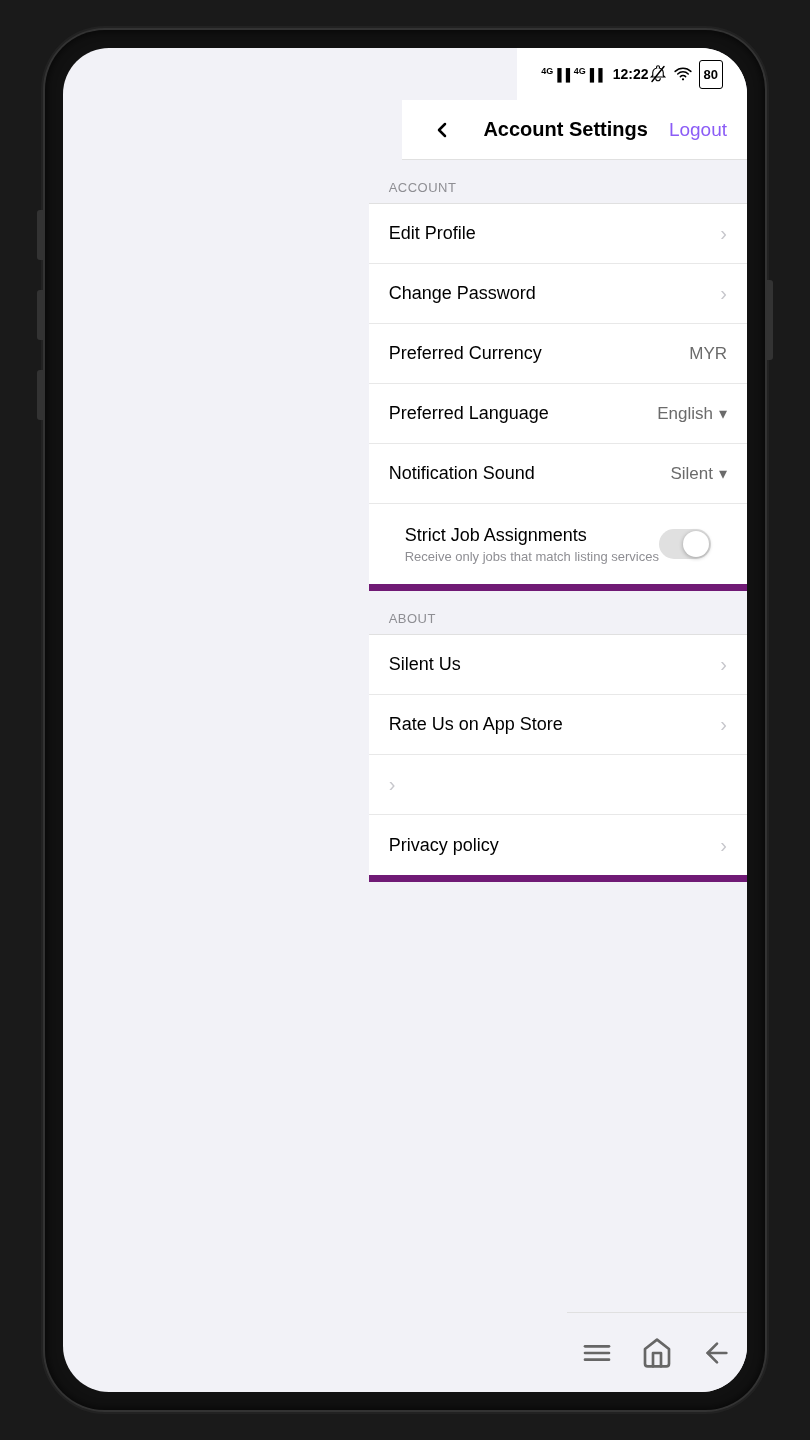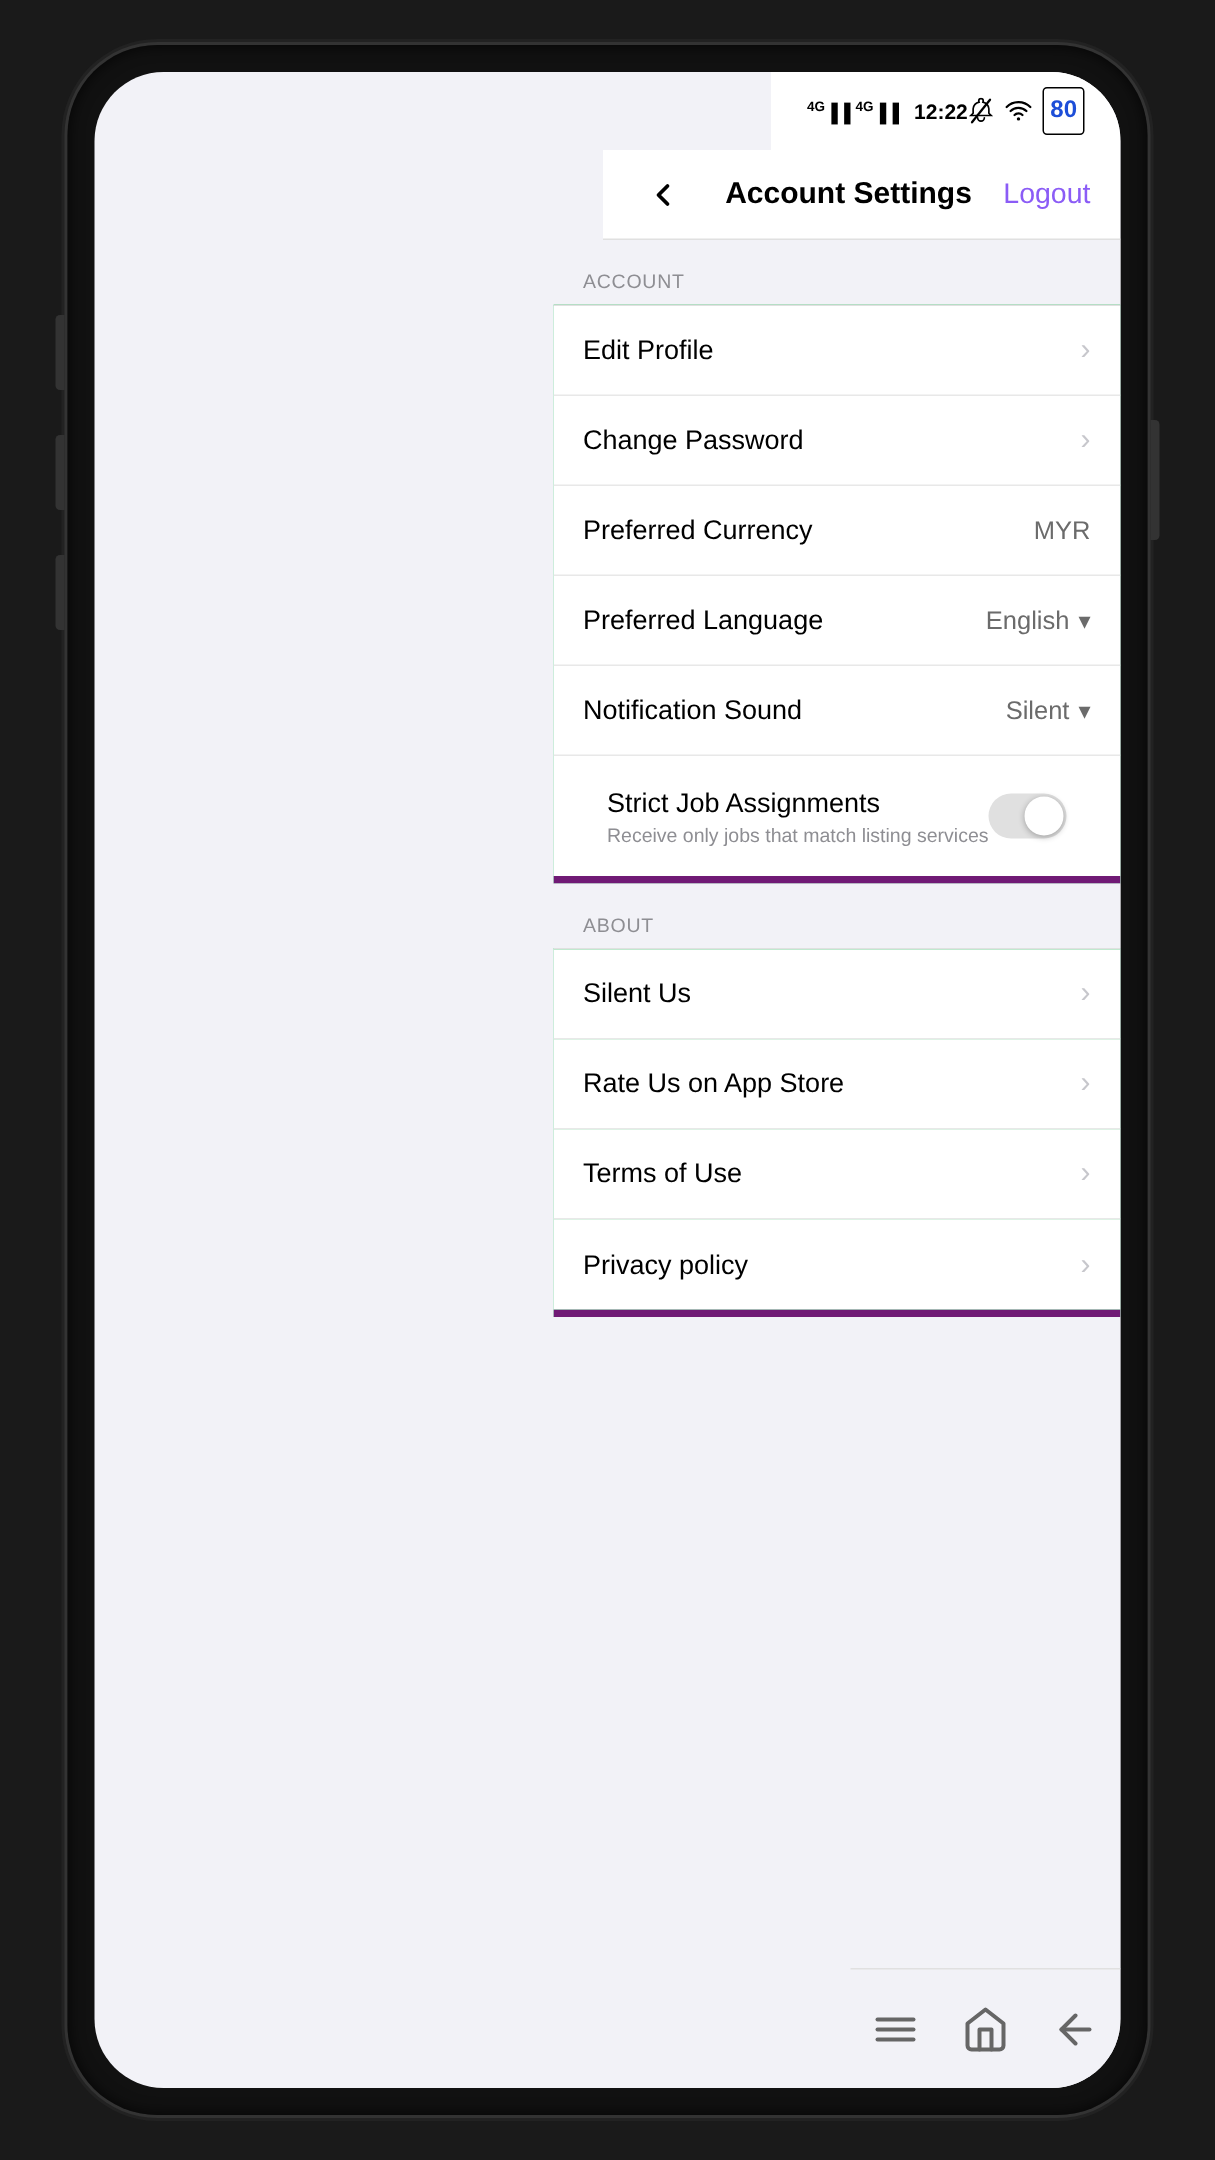--- a/index.html
+++ b/index.html
@@ -61,23 +61,23 @@
       display: flex;
       align-items: center;
       gap: 6px;
     }
 
     .status-right svg {
       fill: #000;
     }
 
     .battery-box {
-      font-size: 16px;
+      font-size: 13px;
       font-weight: 600;
-      color: #1d4ed8;
+      color: #000000;
       border: 1.5px solid #000;
       border-radius: 3px;
       padding: 6px 4px;
     }
 
     
     .nav-header {
       background: #fff;
       height: 60px;
       display: flex;
@@ -125,23 +125,23 @@
       padding: 20px 20px 8px 20px;
       font-size: 13px;
       font-weight: 500;
       color: #8e8e93;
       letter-spacing: 0.5px;
       background: #f2f2f7;
     }
 
     
     .settings-list {
-      background: #22c55e;
+      background: #15803d;
       border-top: 1px solid #e0e0e0;
-      border-bottom: 5px solid #701a75;
+      border-bottom: 7px solid #701a75;
     }
 
     .settings-item {
       display: flex;
       align-items: center;
       justify-content: space-between;
       padding: 0 20px;
       min-height: 60px;
       border-bottom: 1px solid #e8e8e8;
       background: #fff;
@@ -421,23 +421,20 @@
         <div class="settings-item">
           <div class="settings-item-left">
             <span class="settings-item-label">Rate Us on App Store</span>
           </div>
           <div class="settings-item-right">
             <span class="chevron">›</span>
           </div>
         </div>
 
         <div class="settings-item">
-          <div class="settings-item-left">
-            <span class="settings-item-label">Terms of Use</span>
-          </div>
           <div class="settings-item-right">
             <span class="chevron">›</span>
           </div>
         </div>
 
         <div class="settings-item">
           <div class="settings-item-left">
             <span class="settings-item-label">Privacy policy</span>
           </div>
           <div class="settings-item-right">

